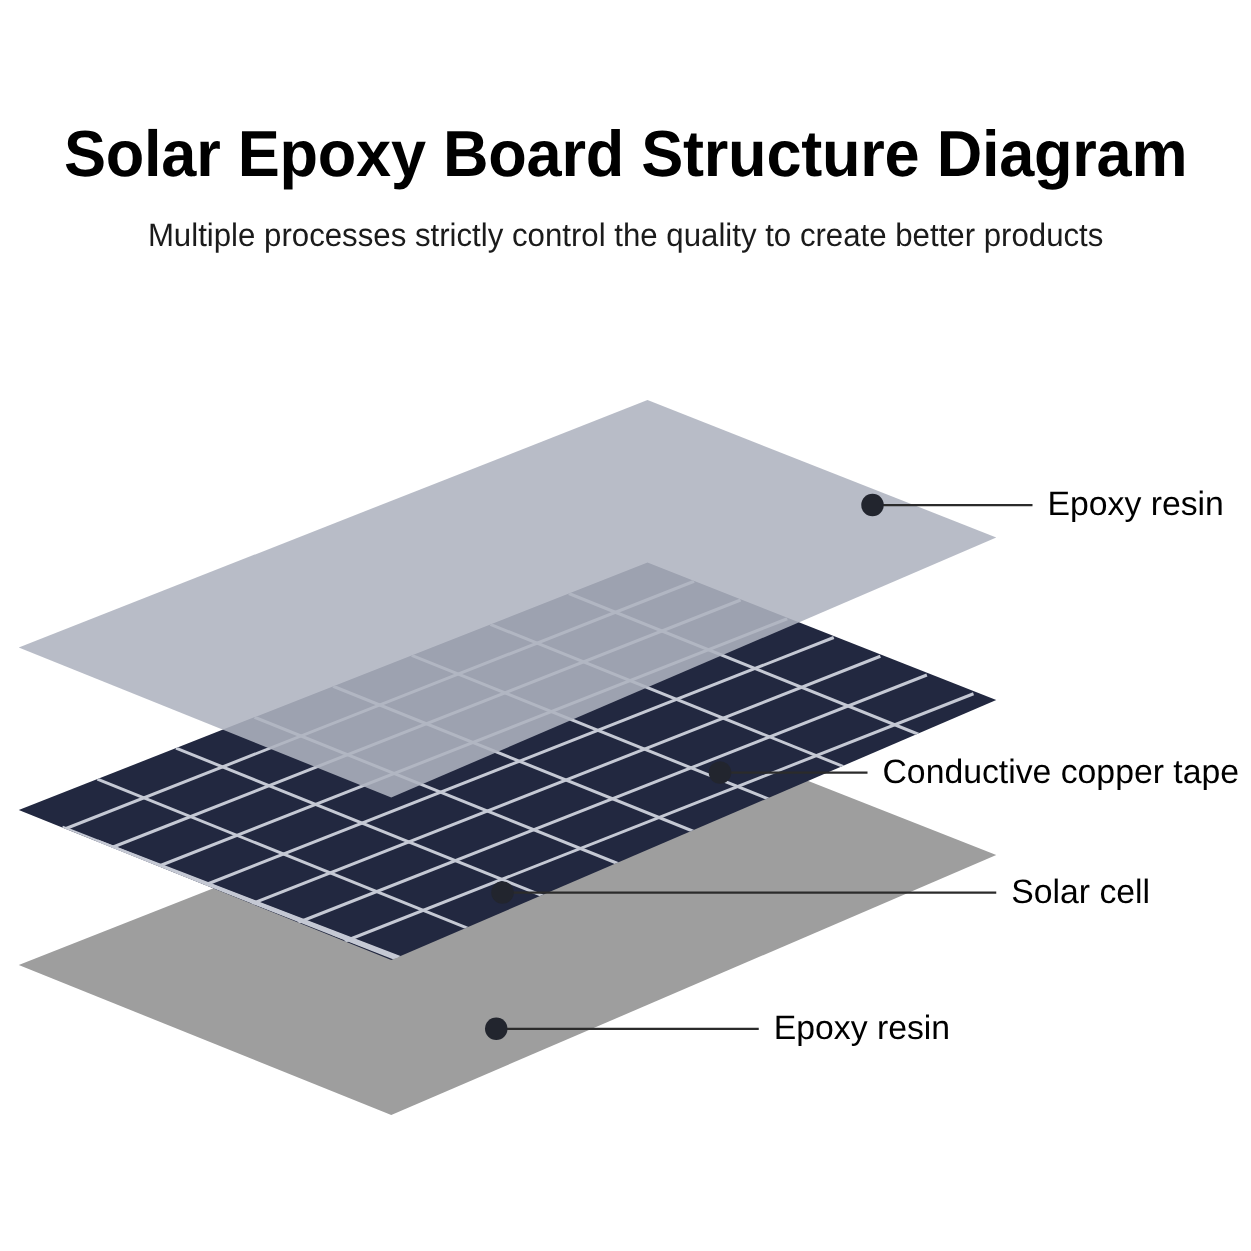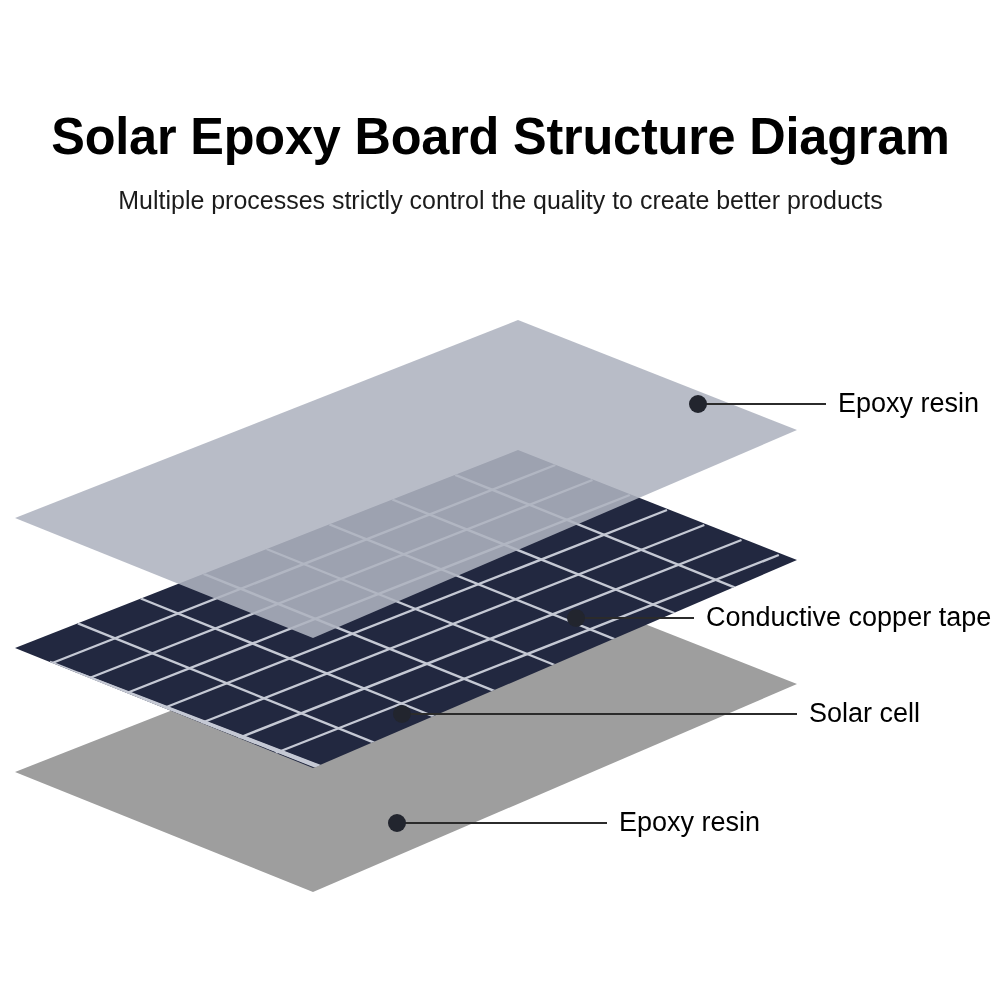--- a/index.html
+++ b/index.html
@@ -19,21 +19,21 @@
     position: relative;
     width: 1001px;
     height: 1001px;
     background: #ffffff;
   }
 
   
   .header {
     position: absolute;
     left: 0;
-    top: 16px;
+    top: 4px;
     width: 1001px;
     text-align: center;
   }
   .page-title {
     margin: 0;
     padding-top: 92px;
     font-size: 52px;
     font-weight: bold;
     color: #000000;
     letter-spacing: -0.2px;

